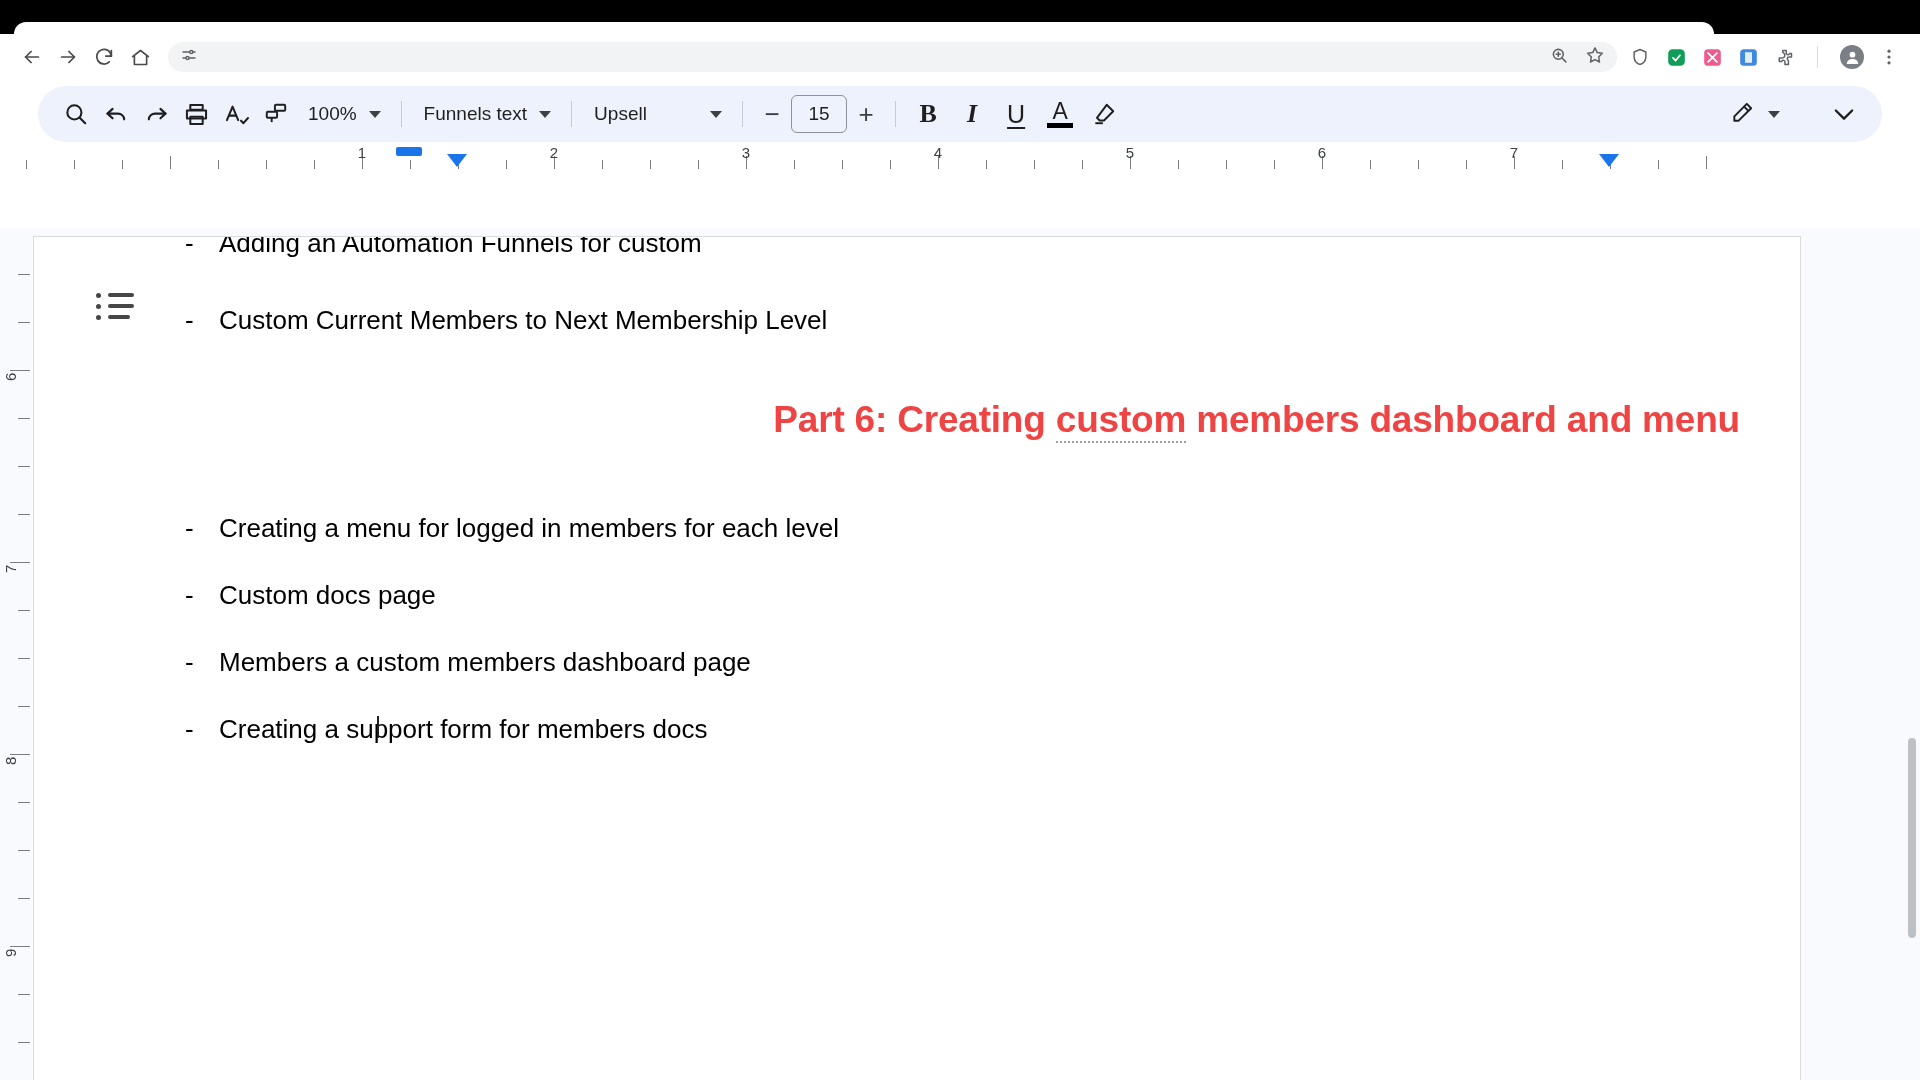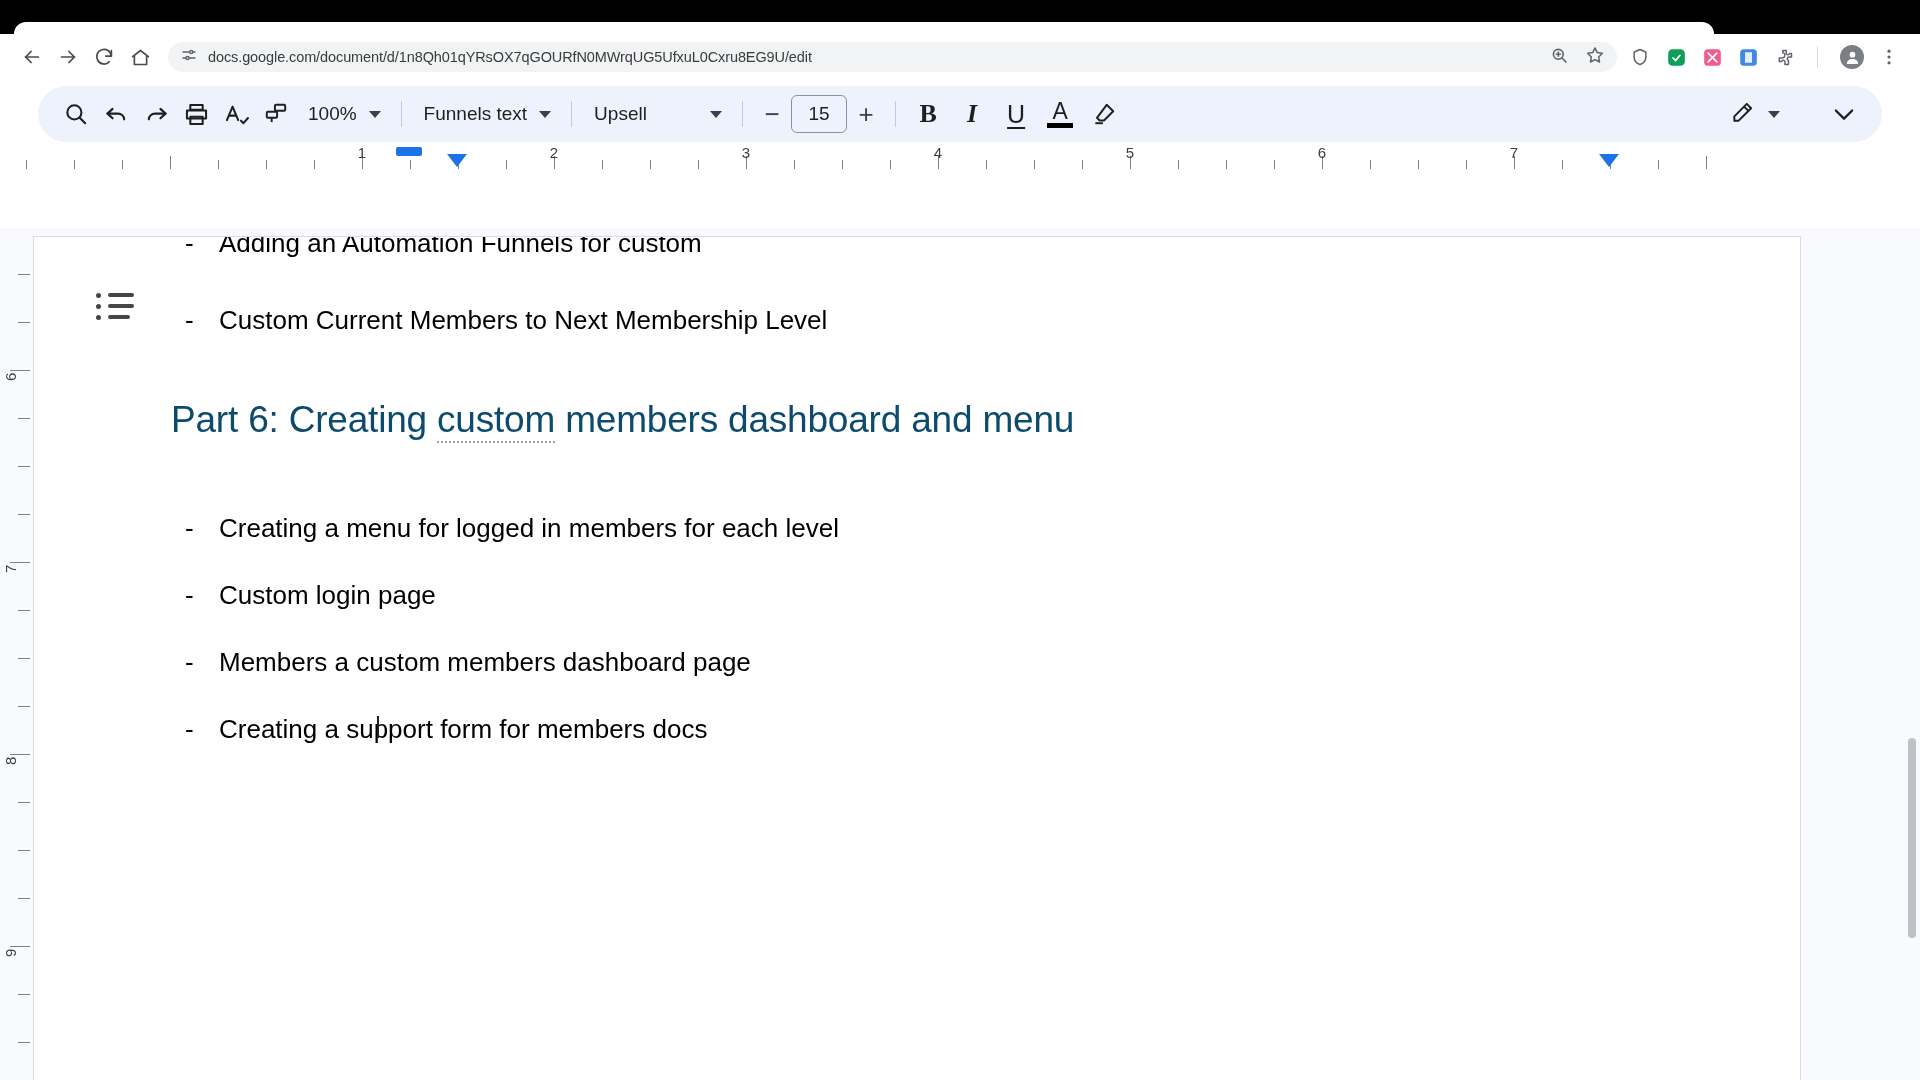--- a/index.html
+++ b/index.html
@@ -170,22 +170,22 @@
   
   .li {
     display:flex; align-items:flex-start;
     font-size: 26px; line-height: 34px; color:#000000;
     font-family:"Liberation Sans", sans-serif;
   }
   .li .dash { width: 48px; flex:none; text-align:left; padding-left:14px; color:#000;}
   .li .txt { flex:1 1 auto; }
 
   .doc-h1 {
-    font-size: 37px; font-weight: 400; color:#0c4a6e; letter-spacing:-0.2px;
-    font-family:"Liberation Sans", sans-serif; white-space:nowrap;
+    font-size: 37px; font-weight: 700; color:#ef4444; letter-spacing:-0.2px;
+    font-family:"Liberation Sans", sans-serif; white-space:nowrap;text-align:right;
   }
   .spell {
     border-bottom: 2.5px dotted #9aa0a6; padding-bottom:1px;
   }
   .text-cursor {
     position:absolute; width:2px; height:22px; background:#202124;
   }
 
   
   .vscroll {
@@ -237,21 +237,20 @@
         <span>
           <svg width="18" height="18" viewBox="0 0 24 24" fill="none" stroke="#5f6368" stroke-width="1.9" stroke-linecap="round">
             <path d="M4 8h9"></path>
               <path d="M17 8h3"></path>
               <circle cx="15" cy="8" r="2.1"></circle>
             <path d="M4 16h4"></path>
               <path d="M12 16h8"></path>
               <circle cx="10" cy="16" r="2.1"></circle>
           </svg>
         </span>
-        <span class="omni-url">docs.google.com/document/d/1n8Qh01qYRsOX7qGOURfN0MWrqUG5UfxuL0Cxru8EG9U/edit</span>
       </div>
       <div class="omni-right">
         <span>
           <svg width="19" height="19" viewBox="0 0 24 24" fill="none" stroke="#5f6368" stroke-width="2" stroke-linecap="round">
               <circle cx="10.5" cy="10.5" r="6.2"></circle>
               <path d="M15.2 15.2L20 20"></path>
               <path d="M8 10.5h5"></path>
               <path d="M10.5 8v5"></path>
             </svg>
         </span>
@@ -529,21 +528,21 @@
           <div class="doc-h1" style="margin-top:62px;">
             <span>Part 6: Creating </span><span class="spell">custom</span><span> members dashboard and menu</span>
           </div>
 
           <div class="li" style="margin-top:70px;">
             <span class="dash">-</span>
             <span class="txt">Creating a menu for logged in members for each level</span>
           </div>
           <div class="li" style="margin-top:33px;">
             <span class="dash">-</span>
-            <span class="txt">Custom login page</span>
+            <span class="txt">Custom docs page</span>
           </div>
           <div class="li" style="margin-top:33px;">
             <span class="dash">-</span>
             <span class="txt">Members a custom members dashboard page</span>
           </div>
           <div class="li" style="margin-top:33px;position:relative;">
             <span class="dash">-</span>
             <span class="txt">Creating a support form for members docs</span>
             <span class="text-cursor" style="left:206px; top:4px;"></span>
           </div>

